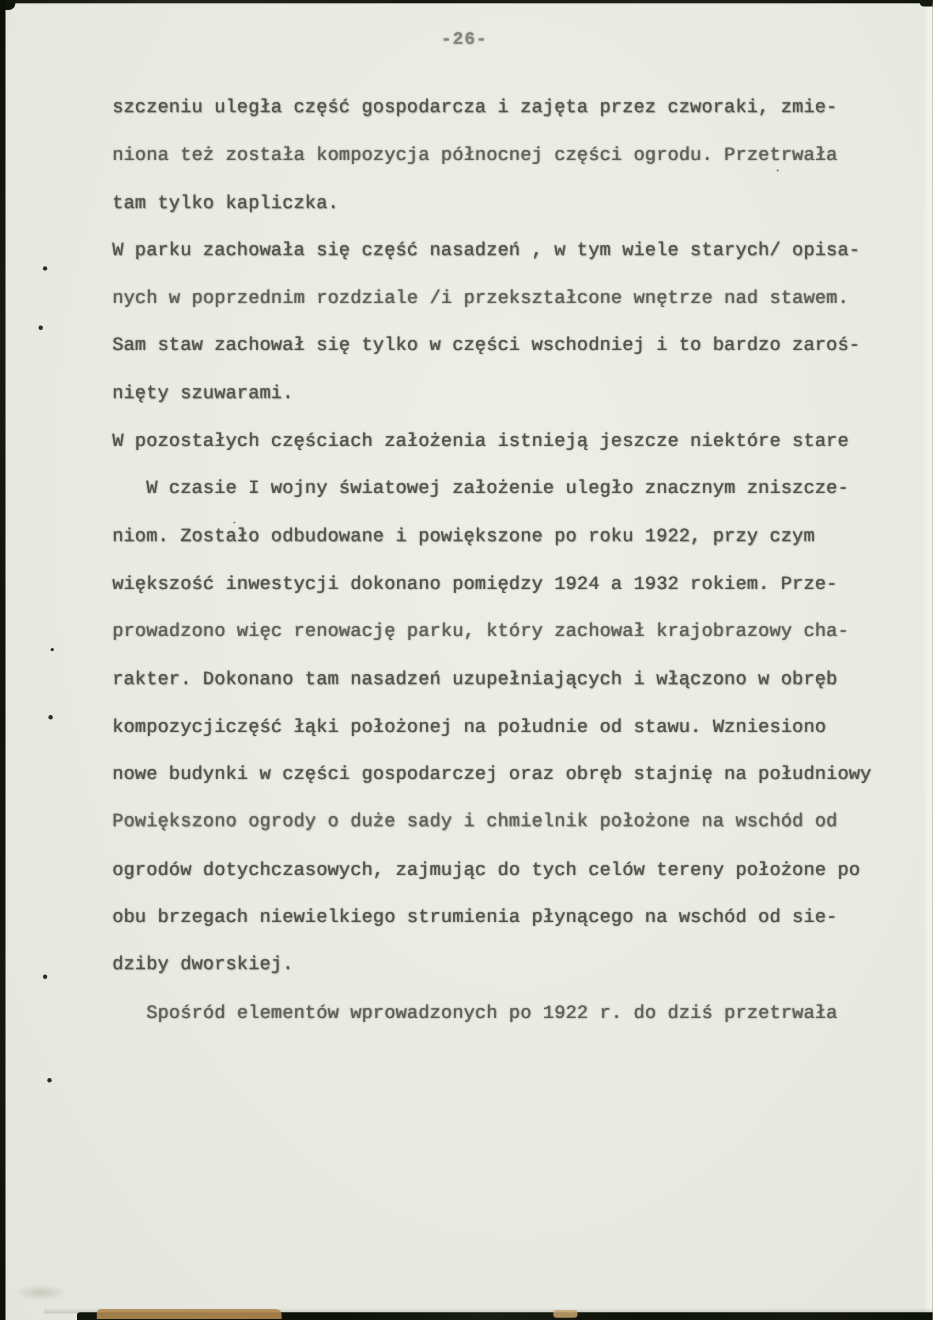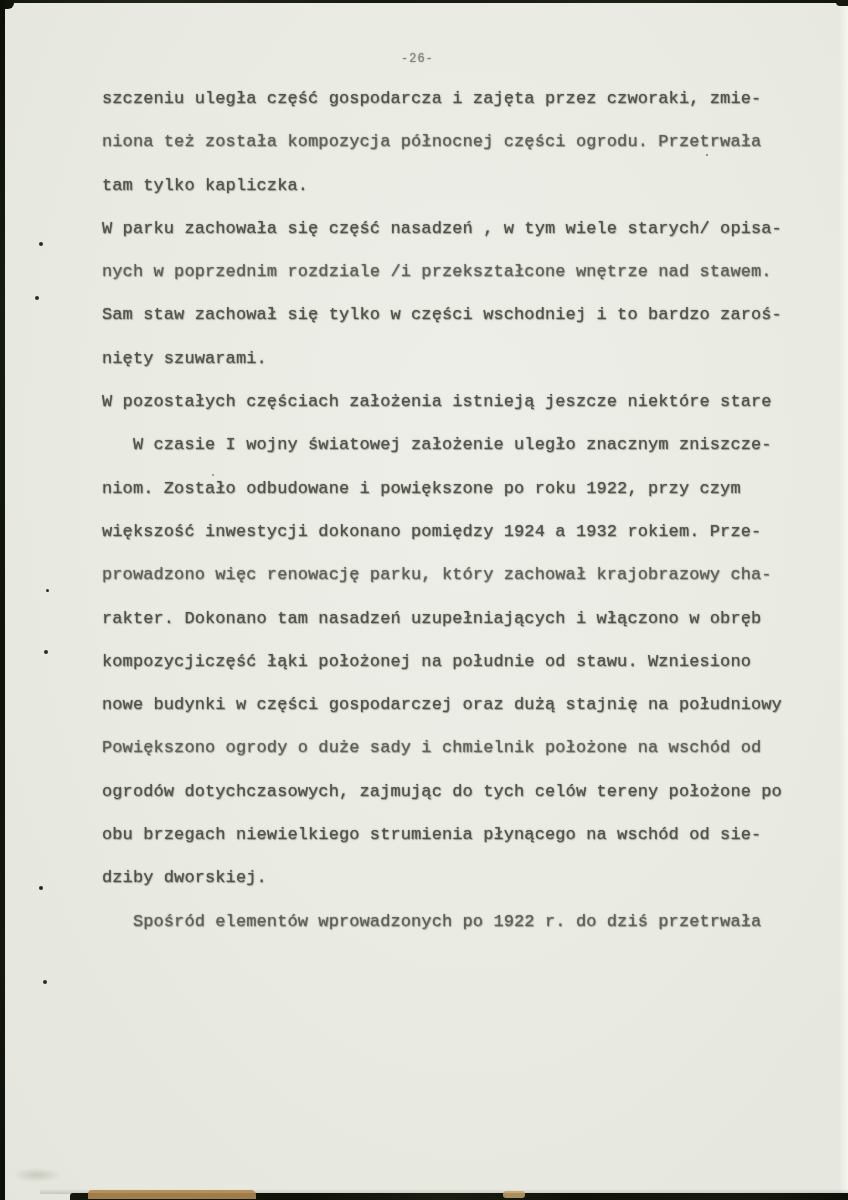--- a/index.html
+++ b/index.html
@@ -80,27 +80,26 @@
     position: absolute;
     right: 0; top: 0; bottom: 0;
     width: 9px;
     background: linear-gradient(90deg, rgba(250,251,245,0) 0%, rgba(250,251,245,0.75) 100%);
   }
   
   .page-number {
     position: absolute;
     left: 401px;
     top: 27px;
-    font-size: 12px;
-    font-weight: 400;
+    font-size: 16px;
+    font-weight: 700;
     letter-spacing: 1px;
     color: #85887d;
     text-shadow: 0 0 1.4px rgba(110,112,102,0.9);
     white-space: pre;
-    margin-top: 25px;
   }
   
   .text-block {
     position: absolute;
     left: 102px;
     top: 88px;
     width: 710px;
     filter: blur(0.28px);
   }
   .tline {
@@ -157,21 +156,21 @@
       <div class="tline">nych w poprzednim rozdziale /i przekształcone wnętrze nad stawem.</div>
       <div class="tline">Sam staw zachował się tylko w części wschodniej i to bardzo zaroś-</div>
       <div class="tline">nięty szuwarami.</div>
       <div class="tline">W pozostałych częściach założenia istnieją jeszcze niektóre stare</div>
       <div class="tline">   W czasie I wojny światowej założenie uległo znacznym zniszcze-</div>
       <div class="tline">niom. Zostało odbudowane i powiększone po roku 1922, przy czym</div>
       <div class="tline">większość inwestycji dokonano pomiędzy 1924 a 1932 rokiem. Prze-</div>
       <div class="tline">prowadzono więc renowację parku, który zachował krajobrazowy cha-</div>
       <div class="tline">rakter. Dokonano tam nasadzeń uzupełniających i włączono w obręb</div>
       <div class="tline">kompozycjiczęść łąki położonej na południe od stawu. Wzniesiono</div>
-      <div class="tline">nowe budynki w części gospodarczej oraz dużą stajnię na południowy</div>
+      <div class="tline">nowe budynki w części gospodarczej oraz obręb stajnię na południowy</div>
       <div class="tline">Powiększono ogrody o duże sady i chmielnik położone na wschód od</div>
       <div class="tline">ogrodów dotychczasowych, zajmując do tych celów tereny położone po</div>
       <div class="tline">obu brzegach niewielkiego strumienia płynącego na wschód od sie-</div>
       <div class="tline">dziby dworskiej.</div>
       <div class="tline">   Spośród elementów wprowadzonych po 1922 r. do dziś przetrwała</div>
     </div>
 
   <span class="speck s1"></span>
   <span class="speck s2"></span>
   <span class="speck s3"></span>

